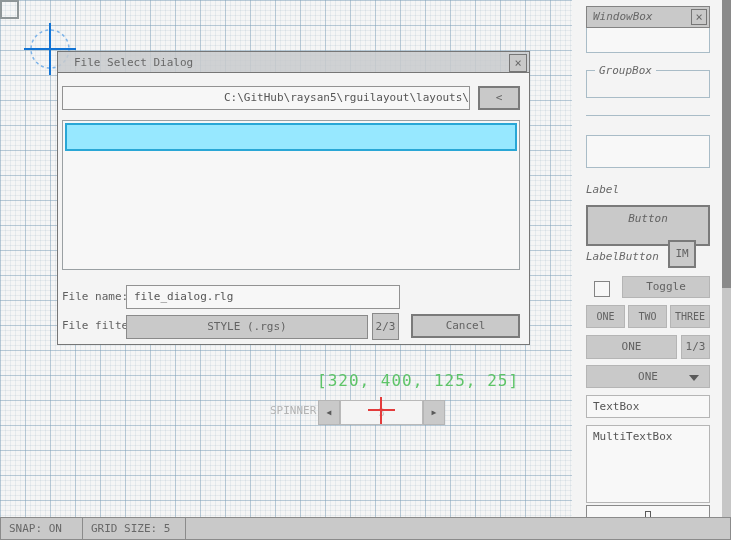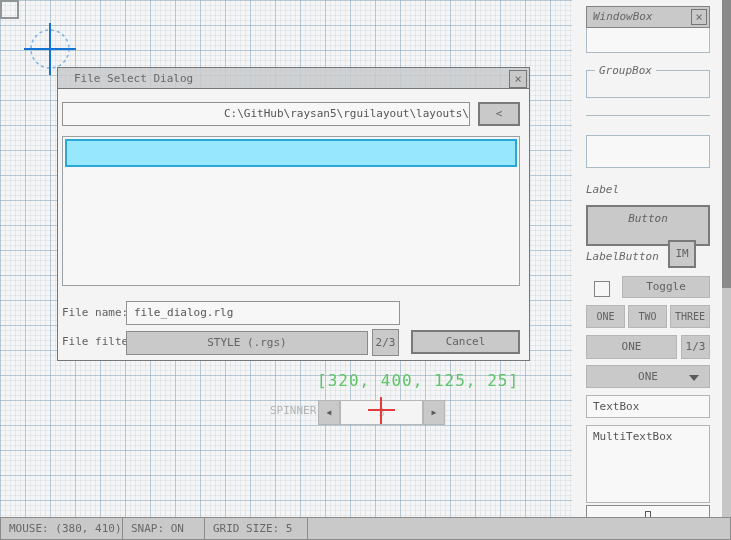--- a/index.html
+++ b/index.html
@@ -16,21 +16,21 @@
       linear-gradient(rgba(125,160,185,0.13) 1px, transparent 1px),
       linear-gradient(90deg, rgba(125,160,185,0.13) 1px, transparent 1px);
     background-size: 25px 25px, 25px 25px, 5px 5px, 5px 5px; }
 
   .corner-square { position:absolute; left:0; top:0; width:19px; height:19px;
     border:2px solid #8f9698; }
 
   .anchor-svg { position:absolute; left:24px; top:23px; }
 
   
-  .dialog { position:absolute; left:57px; top:51px; width:473px; height:294px;margin-top:16px; }
+  .dialog { position:absolute; left:57px; top:51px; width:473px; height:294px; }
   .dialog-titlebar { position:absolute; left:0; top:0; right:0; height:22px;
     background:rgba(200,202,205,0.85); border:1px solid #767676; }
   .dialog-title { position:absolute; left:16px; top:0; line-height:22px; color:#686868; }
   .win-close { position:absolute; width:18px; height:18px; background:#c9c9c9;
     border:1px solid #767676; color:#686868; text-align:center; line-height:16px;
     font-size:12px; cursor:pointer; }
   .dialog-titlebar .win-close { right:2px; top:2px; }
   .dialog-body { position:absolute; left:0; top:22px; right:0; bottom:0;
     background:#f4f4f4; border:1px solid #767676; border-top:none; }
 
@@ -202,17 +202,16 @@
   <div class="white-box" style="position:absolute; left:14px; top:505px; width:124px; height:20px; border-color:#8a8a8a;">
     <div style="position:absolute; left:58px; top:5px; width:6px; height:9px; border:1px solid #5a5a5a;"></div>
   </div>
 
   <div class="scroll-track">
     <div class="scroll-thumb"></div>
   </div>
 </div>
 
 <div class="statusbar">
-  <div class="status-cell sc1">MOUSE: (380, 410)</div>
   <div class="status-cell sc2">SNAP: ON</div>
   <div class="status-cell sc4">GRID SIZE: 5</div>
   <div class="status-cell sc-fill"></div>
 </div>
 
 </body></html>

